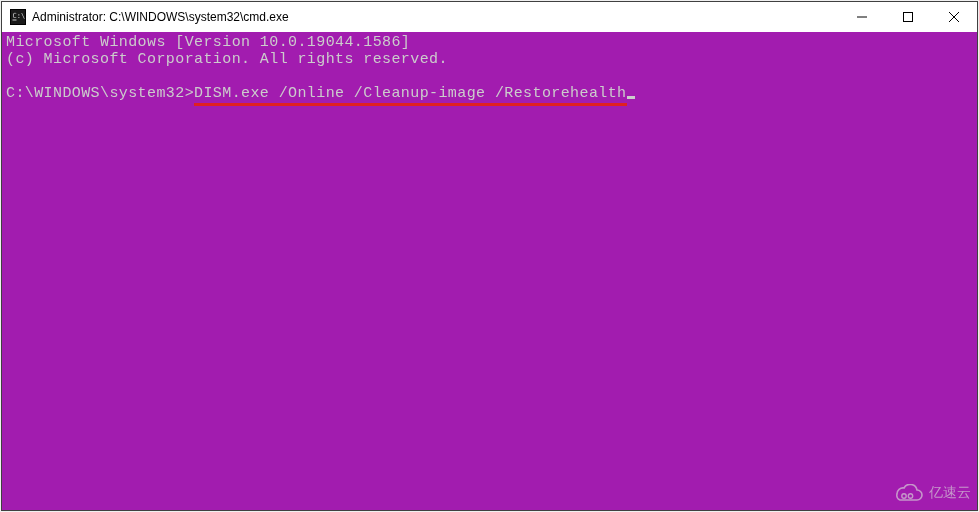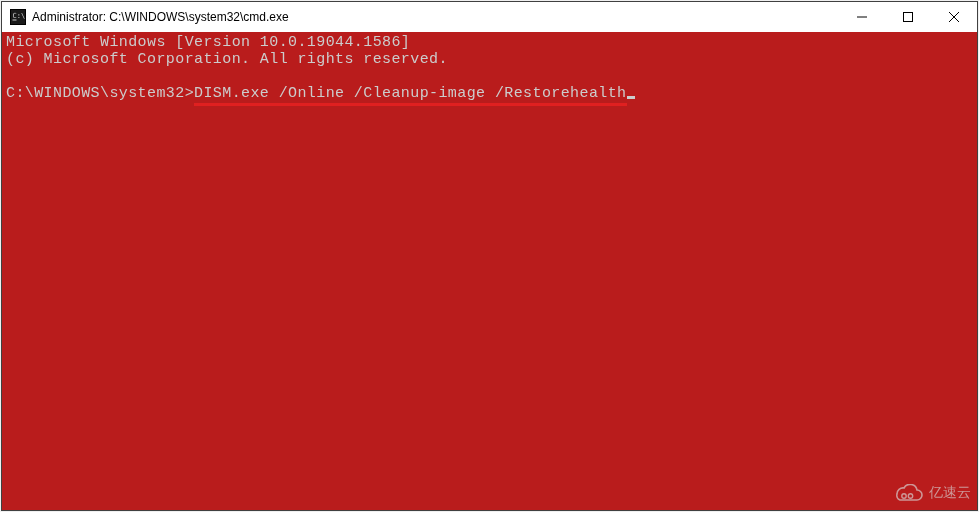--- a/index.html
+++ b/index.html
@@ -54,21 +54,21 @@
       width: 46px;
       height: 100%;
       display: flex;
       align-items: center;
       justify-content: center;
       cursor: pointer;
     }
     .titlebar-btn svg { display: block; }
     .terminal {
       flex: 1;
-      background: #b91c1c;
+      background: #a21caf;
       color: #cccccc;
       font-family: Consolas, 'Courier New', monospace;
       font-size: 15px;
       line-height: 17px;
       padding: 2px 4px 4px 4px;
       white-space: pre;
       overflow: hidden;
       position: relative;
       letter-spacing: 0.4px;
     }

